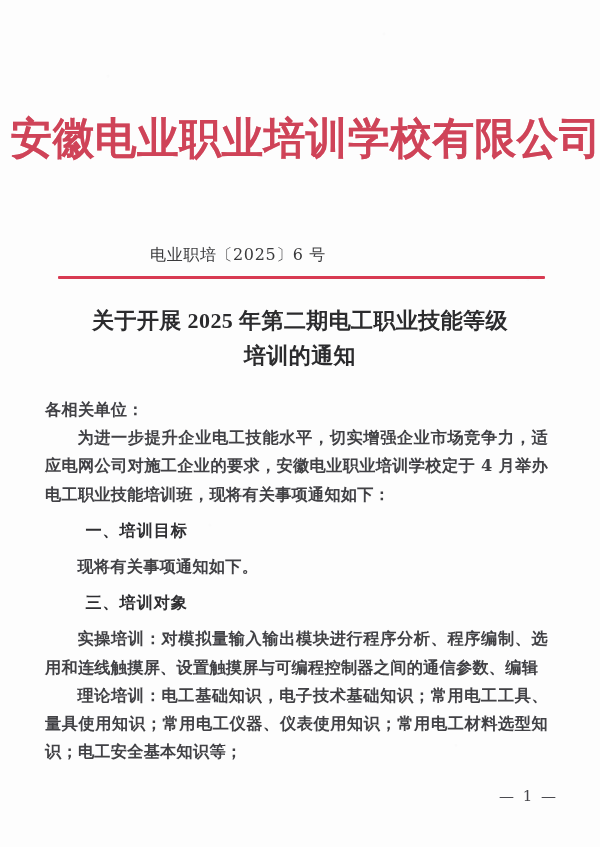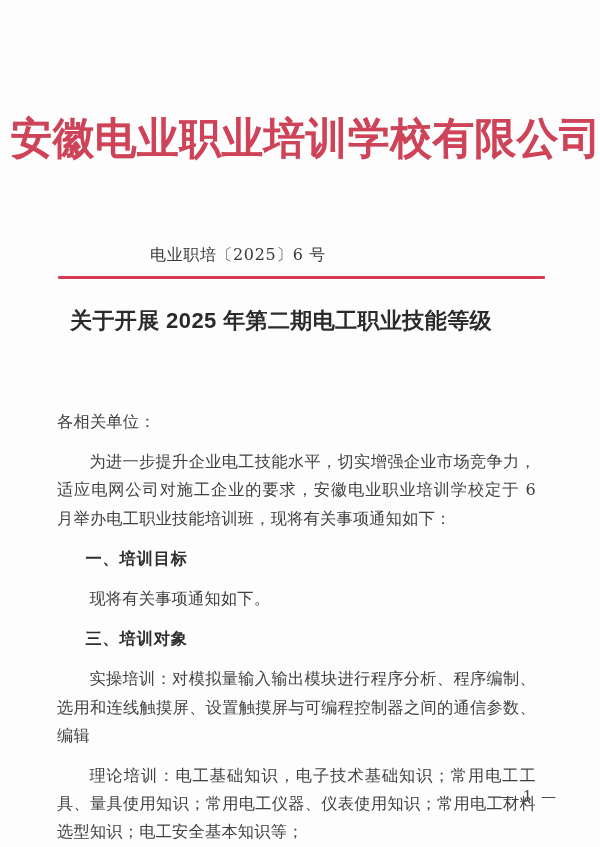--- a/index.html
+++ b/index.html
@@ -70,22 +70,22 @@
     background: #d83a52;
     border-radius: 1px;
   }
 
   
   #doc-title {
     position: absolute;
     top: 303px;
     left: 70px;
     width: 460px;
-    text-align: left;
-    font-family: Liberation Sans, sans-serif;
+    text-align: center;
+    font-family: Liberation Serif, serif;
     font-weight: 700;
     font-size: 22px;
     line-height: 35px;
     color: #2b2b2d;
     letter-spacing: 0.4px;
   }
   #doc-title .ln {
     display: block;
   }
 
@@ -95,24 +95,25 @@
     top: 396px;
     left: 45px;
     width: 503px;
     font-family: "DejaVu Serif", serif;
     font-size: 16.2px;
     line-height: 28.2px;
     color: #414145;
     letter-spacing: 0.25px;
   }
   #body-block .para {
-    margin: 12px;
+    margin: 0;
     text-align: justify;
     text-justify: inter-character;
     text-align-last: left;
+    font-weight: bold;
   }
   #body-block .para.indent {
     text-indent: 2em;
   }
   #body-block .heading {
     margin: 8px;
     text-indent: 2em;
     font-weight: 700;
     color: #2e2e31;
     letter-spacing: 0.9px;
@@ -139,27 +140,28 @@
   <div id="masthead">
     <div id="masthead-title">安徽电业职业培训学校有限公司文件</div>
   </div>
 
   <div id="doc-number">电业职培〔2025〕6 号</div>
 
   <div id="red-rule"></div>
 
   <div id="doc-title">
     <span class="ln">关于开展 2025 年第二期电工职业技能等级</span>
+    <span class="ln">培训的通知</span>
   </div>
 
   <div id="body-block">
 
     <p class="para">各相关单位：</p>
 
-    <p class="para indent">为进一步提升企业电工技能水平，切实增强企业市场竞争力，适应电网公司对施工企业的要求，安徽电业职业培训学校定于 6 月举办电工职业技能培训班，现将有关事项通知如下：</p>
+    <p class="para indent">为进一步提升企业电工技能水平，切实增强企业市场竞争力，适应电网公司对施工企业的要求，安徽电业职业培训学校定于 4 月举办电工职业技能培训班，现将有关事项通知如下：</p>
 
     <p class="heading">一、培训目标</p>
 
 
 
     <p class="para indent">现将有关事项通知如下。</p>
 
     <p class="heading">三、培训对象</p>
 
     <p class="para indent">实操培训：对模拟量输入输出模块进行程序分析、程序编制、选用和连线触摸屏、设置触摸屏与可编程控制器之间的通信参数、编辑</p>

